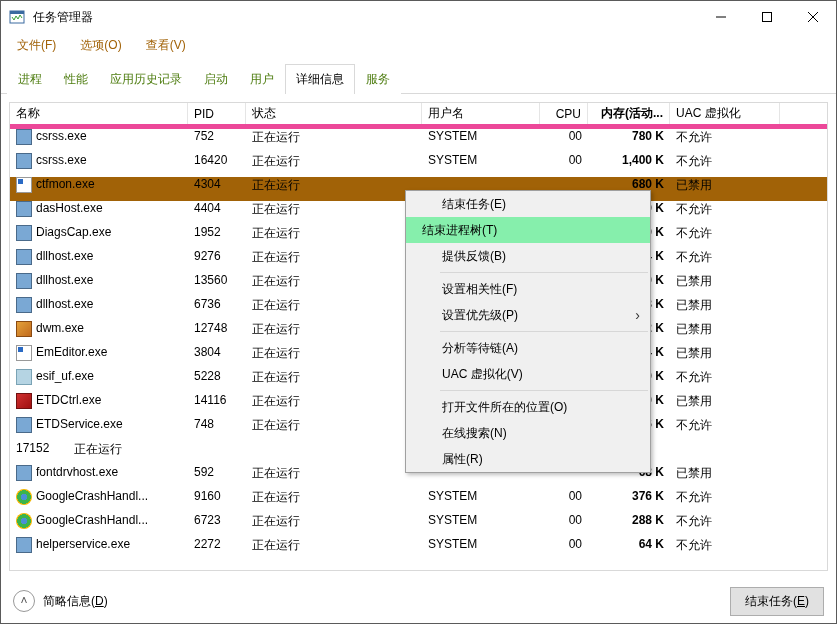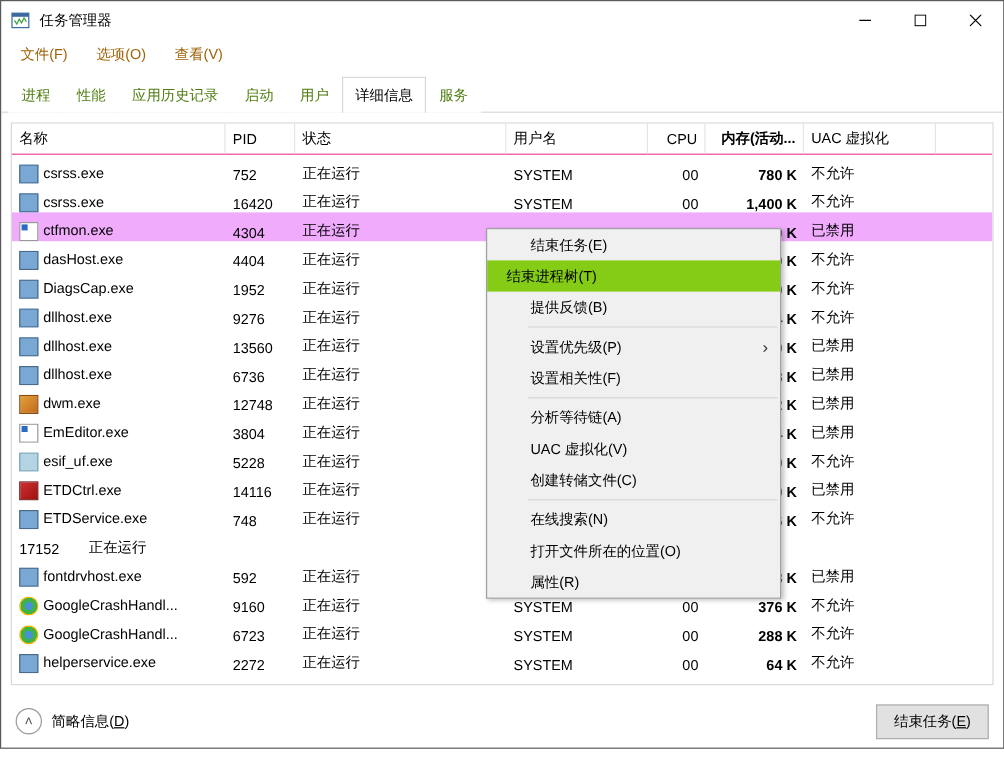--- a/index.html
+++ b/index.html
@@ -10,47 +10,47 @@
 .titlebar .title { flex: 1; font-size: 12px; color: #000; }
 .win-controls { display: flex; }
 .win-controls div { width: 46px; height: 30px; display: flex; align-items: center; justify-content: center; }
 .menubar { height: 24px; display: flex; align-items: center; padding-left: 10px; gap: 12px; color: #a16207; }
 .menubar div { padding: 2px 6px; }
 .tabs { display: flex; border-bottom: 1px solid #d9d9d9; padding-left: 6px; margin-top: 6px; }
 .tab { padding: 6px 10px; border: 1px solid transparent; border-bottom: none; position: relative; top: 1px; background: #fff; }
 .tab.active { border-color: #d9d9d9; background: #fff; text-align: center; }
 .tab:not(.active) { color: #4d7c0f; }
 .table-container { flex: 1; margin: 8px; border: 1px solid #d9d9d9; position: relative; overflow: hidden; }
-.thead { display: flex; height: 26px; border-bottom: 1px solid #ec4899; background: #fff; position: relative; }
+.thead { display: flex; height: 26px; border-bottom: 5px solid #ec4899; background: #fff; position: relative; }
 .thead .col { border-right: 1px solid #e5e5e5; display: flex; align-items: center; padding: 0 6px; color: #000; }
 .thead .col.right { justify-content: flex-end; }
 .sort-ind { position: absolute; left: 86px; top: -1px; font-size: 9px; color: #555; }
 .tbody { overflow-y: scroll; height: calc(100% - 26px); }
-.row { display: flex; height: 24px; align-items: flex-end; }
-.row.selected { background: #f0abfc; }
+.row { display: flex; height: 24px; align-items: flex-start; }
+.row.selected { background: #a16207; }
 .cell { padding: 0 6px; white-space: nowrap; overflow: hidden; text-overflow: ellipsis; }
 .cell.right { text-align: right; }
 .proc-icon { width: 16px; height: 16px; display: inline-block; margin-right: 4px; vertical-align: middle; background: #7aa8d4; border: 1px solid #4a6a8a; }
 .proc-icon.dwm { background: linear-gradient(135deg,#e4a13a,#c26b1e); border-color:#8a4a12; }
 .proc-icon.em { background: #fff; border-color:#999; position:relative; }
 .proc-icon.em::after { content:""; position:absolute; left:1px; top:1px; width:5px; height:5px; background:#2a6ac4; }
 .proc-icon.esif { background: #b5d4e3; border-color:#7aa3b5; }
 .proc-icon.etd { background: linear-gradient(135deg,#d03030,#a01010); border-color:#701010; }
 .proc-icon.explorer { background: #ffcf4a; border-color:#d4a020; }
 .proc-icon.google { background: radial-gradient(circle,#4a90d4 30%,#3cb44a 30% 60%,#f0b400 60% 80%,#e04030 80%); border: none; border-radius:50%; }
 .c-name { width: 178px; }
 .c-pid  { width: 58px; }
 .c-stat { width: 176px; }
 .c-user { width: 118px; }
 .c-cpu  { width: 48px; }
 .c-mem  { width: 82px; font-weight: bold; }
 .c-uac  { width: 110px; }
 .context-menu { position: absolute; left: 404px; top: 189px; width: 246px; background: #f0f0f0; border: 1px solid #a0a0a0; box-shadow: 2px 2px 4px rgba(0,0,0,0.25); z-index: 10; }
 .context-menu .item { height: 26px; display: flex; align-items: center; padding-left: 36px; padding-right: 18px; position: relative; }
-.context-menu .item.sel { background: #84cc16; padding-left: 16px; }
+.context-menu .item.sel { background: #86efac; padding-left: 16px; }
 .context-menu .sep { height: 1px; background: #d7d7d7; margin: 3px 2px 3px 34px; }
 .context-menu .sub::after { content: "›"; position: absolute; right: 10px; font-size: 14px; color: #333; }
 .footer { height: 44px; border-top: none; display: flex; align-items: center; padding: 0 12px; }
 .fewer { display: flex; align-items: center; gap: 8px; }
 .fewer-circle { width: 22px; height: 22px; border: 1px solid #999; border-radius: 50%; display:flex; align-items:center; justify-content:center; font-size:12px; color:#555;}
 .end-task-btn { margin-left: auto; border: 1px solid #adadad; background: #e1e1e1; padding: 5px 14px; }
 .tbody::-webkit-scrollbar { width: 17px; }
 .tbody::-webkit-scrollbar-track { background: #f0f0f0; }
 .tbody::-webkit-scrollbar-thumb { background: #c1c1c1; }
 .tbody::-webkit-scrollbar-button { background:#f0f0f0; height:17px; }
@@ -284,25 +284,24 @@
       <span><span>简略信息(</span><span class="underline-letter">D</span><span>)</span></span>
     </div>
     <button class="end-task-btn"><span>结束任务(</span><span class="underline-letter">E</span><span>)</span></button>
   </div>
 
   <div class="context-menu">
     <div class="item">结束任务(E)</div>
     <div class="item sel">结束进程树(T)</div>
     <div class="item">提供反馈(B)</div>
     <div class="sep"></div>
+    <div class="item">设置相关性(F)</div>
     <div class="item sub">设置优先级(P)</div>
-    <div class="item">设置相关性(F)</div>
     <div class="sep"></div>
     <div class="item">分析等待链(A)</div>
     <div class="item">UAC 虚拟化(V)</div>
-    <div class="item">创建转储文件(C)</div>
     <div class="sep"></div>
+    <div class="item">打开文件所在的位置(O)</div>
     <div class="item">在线搜索(N)</div>
-    <div class="item">打开文件所在的位置(O)</div>
     <div class="item">属性(R)</div>
   </div>
 
 </div>
 
 </body></html>

